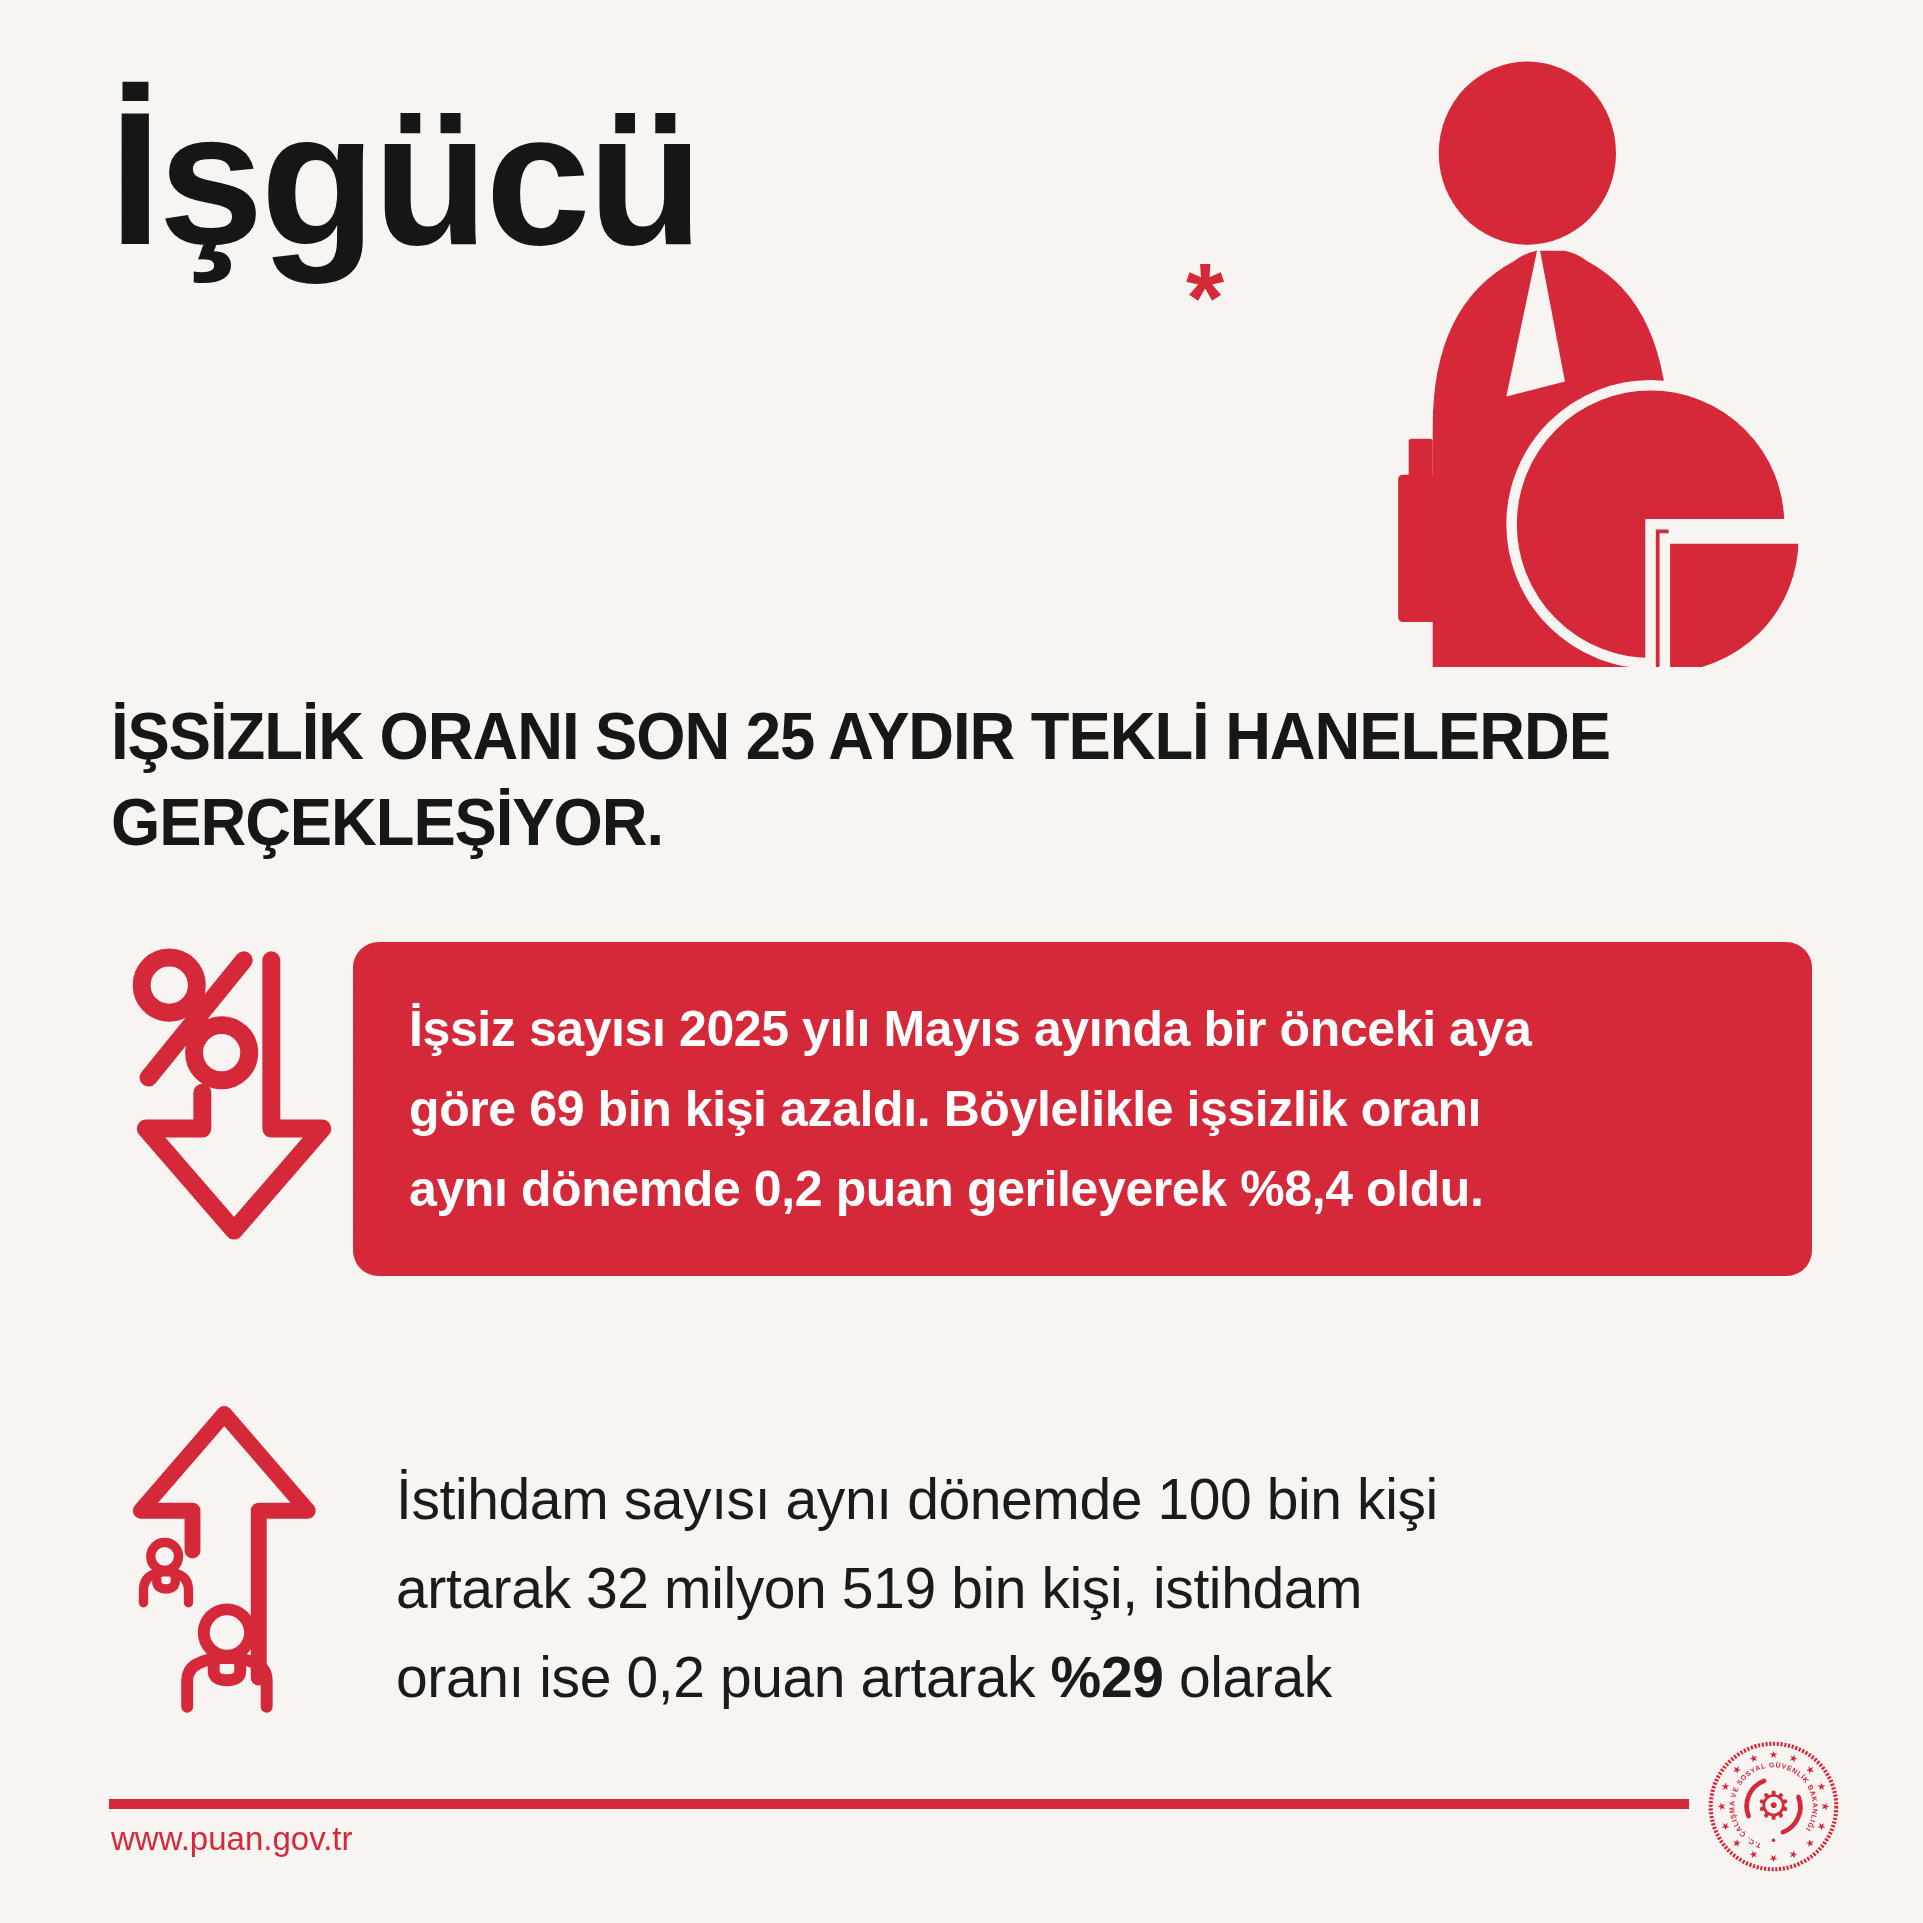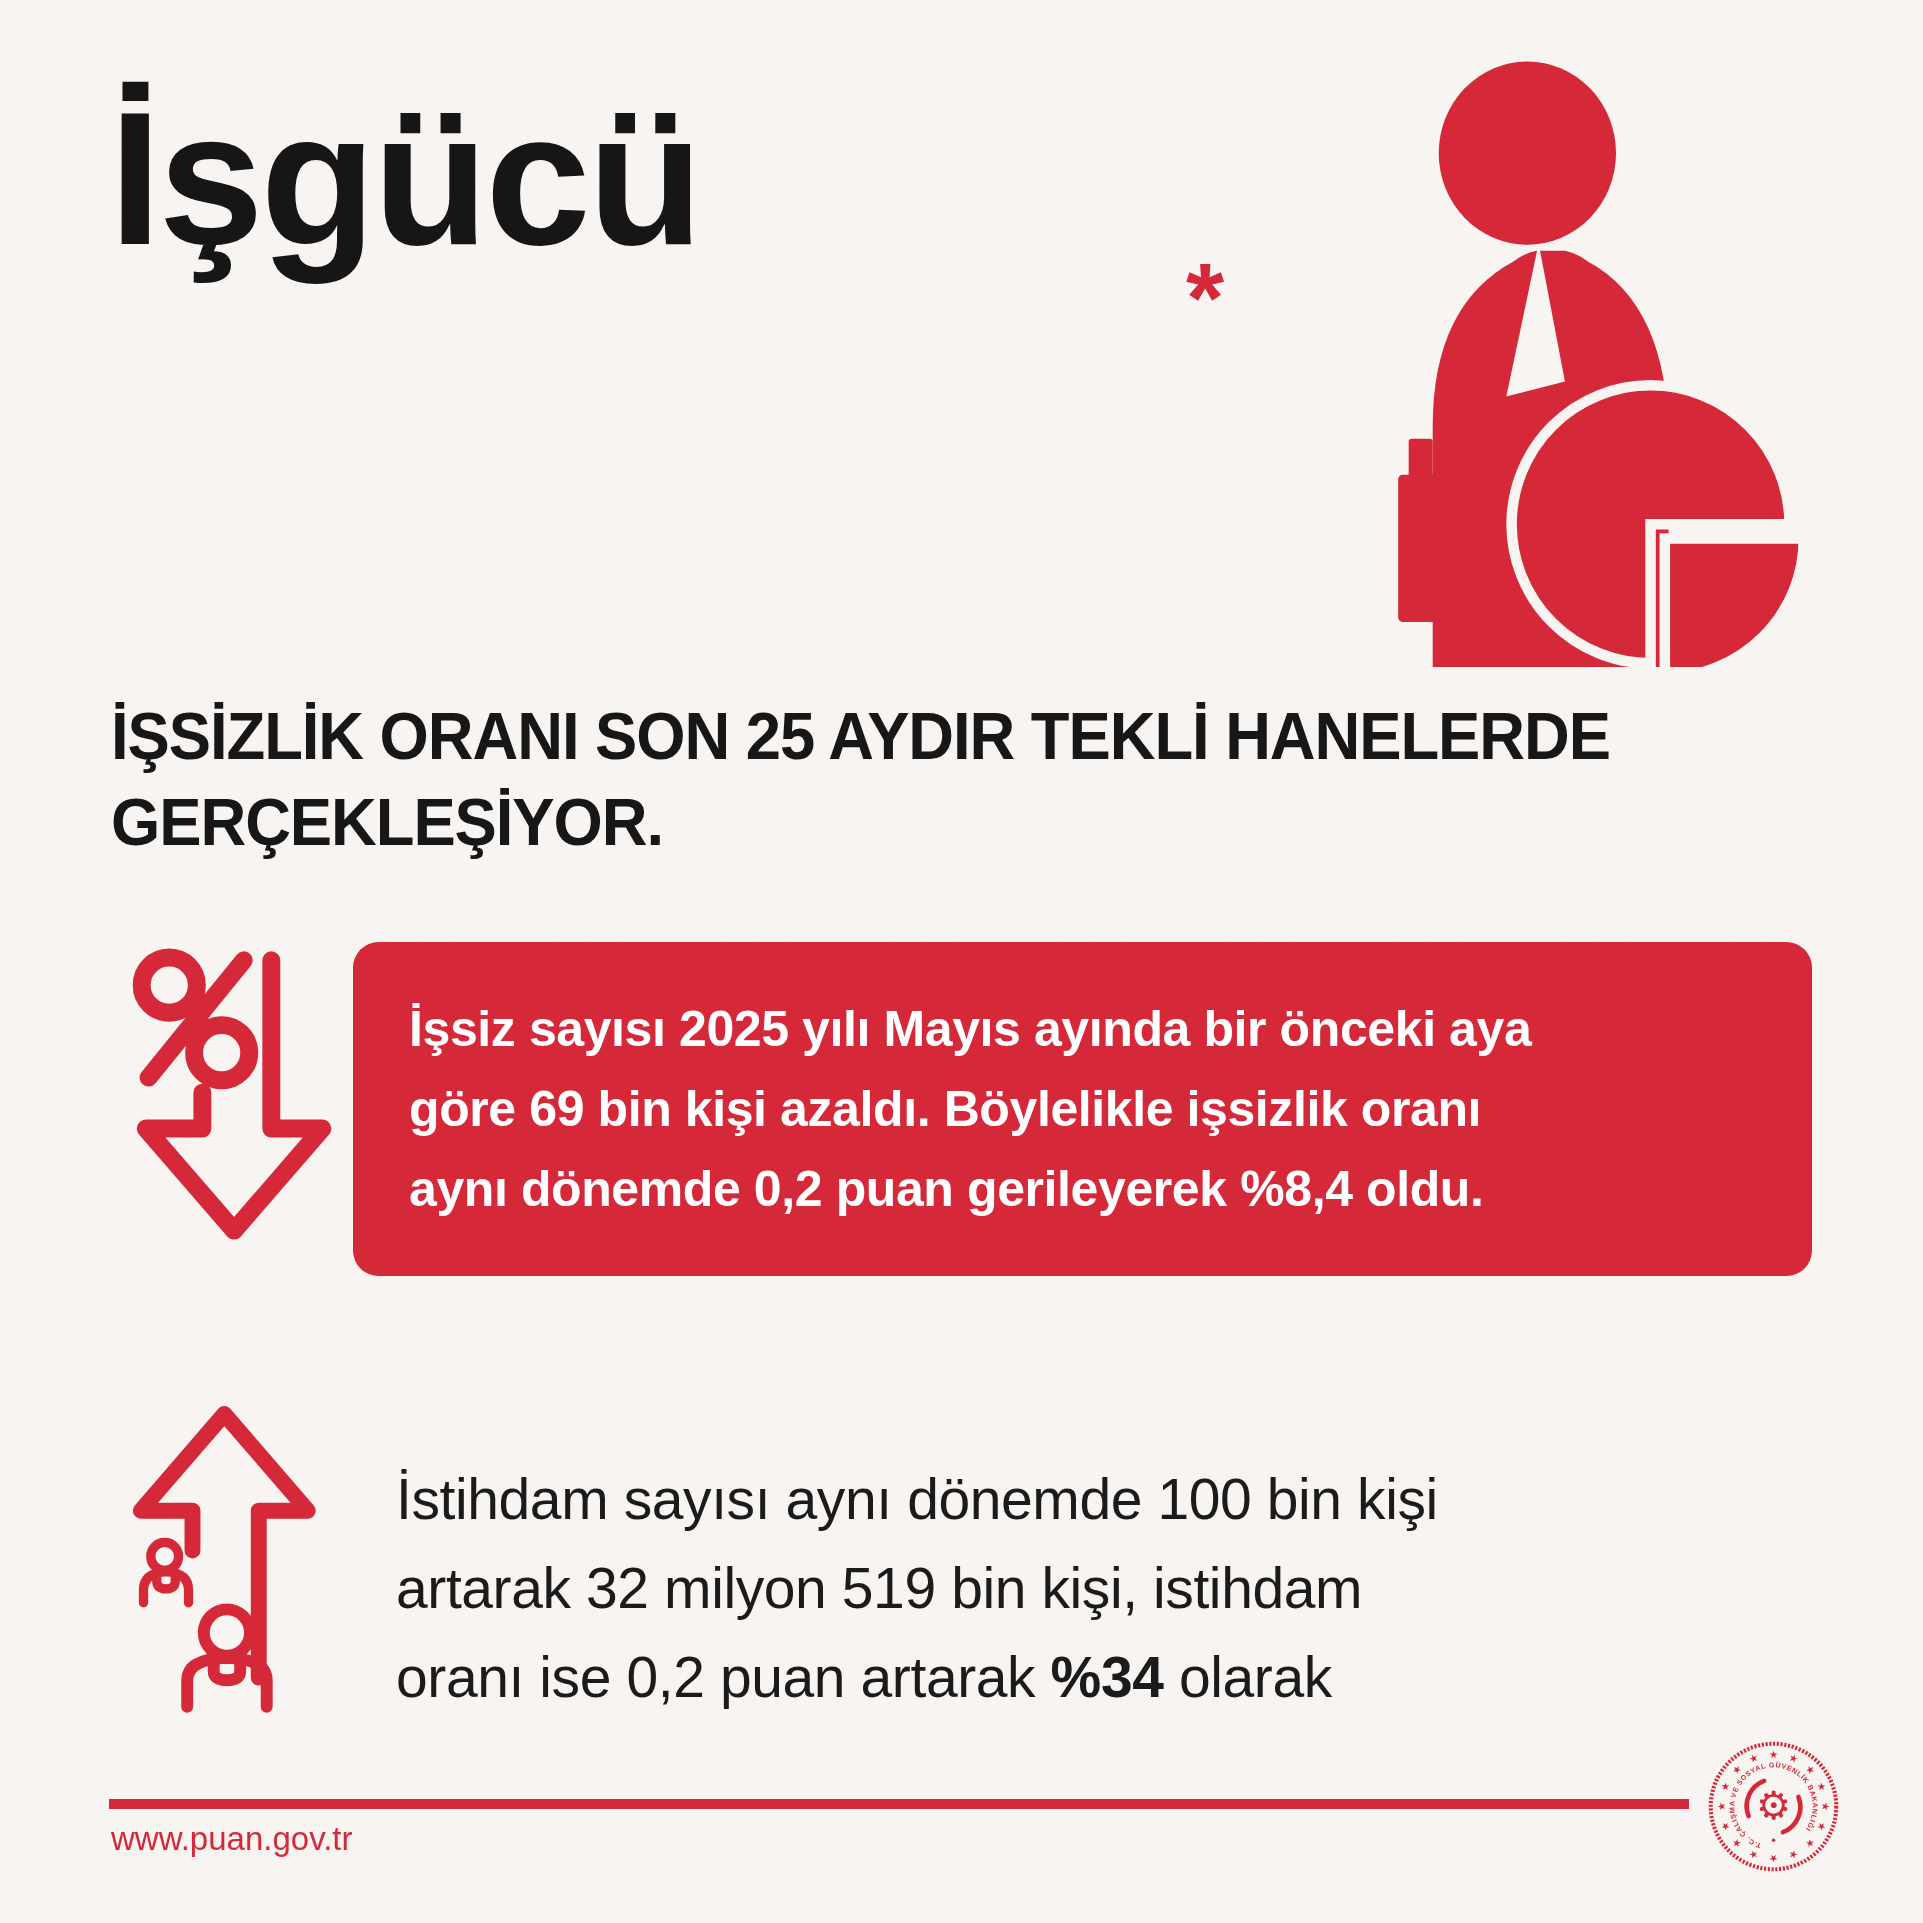--- a/index.html
+++ b/index.html
@@ -121,21 +121,21 @@
       <g stroke-width="18">
         <circle cx="172" cy="352" r="35"></circle>
         <path d="M112,464 L112,424 Q112,392 172,390 Q232,392 232,424 L232,464"></path>
         <path d="M152,394 L152,410 Q152,424 172,424 Q192,424 192,410 L192,394"></path>
       </g>
     </g>
   </svg>
 
   <p class="employment-text">
     <span>İstihdam sayısı aynı dönemde 100 bin kişi<br>artarak 32 milyon 519 bin kişi, istihdam</span><br>
-    <span>oranı ise 0,2 puan artarak </span><b>%34</b><span> olarak</span><br>
+    <span>oranı ise 0,2 puan artarak </span><b>%29</b><span> olarak</span><br>
   </p>
 
   <div class="footer-line"></div>
   <div class="footer-site">www.puan.gov.tr</div>
 
   <svg class="ministry-logo" width="135" height="135" viewBox="0 0 200 200" aria-hidden="true">
     <defs>
       <path id="logoTextCircle" d="M100,158 A58,58 0 1 1 100.12,158"></path>
     </defs>
     <circle cx="100" cy="100" r="93" fill="none" stroke="#d5293a" stroke-width="6" stroke-dasharray="3.2 2.4"></circle>

